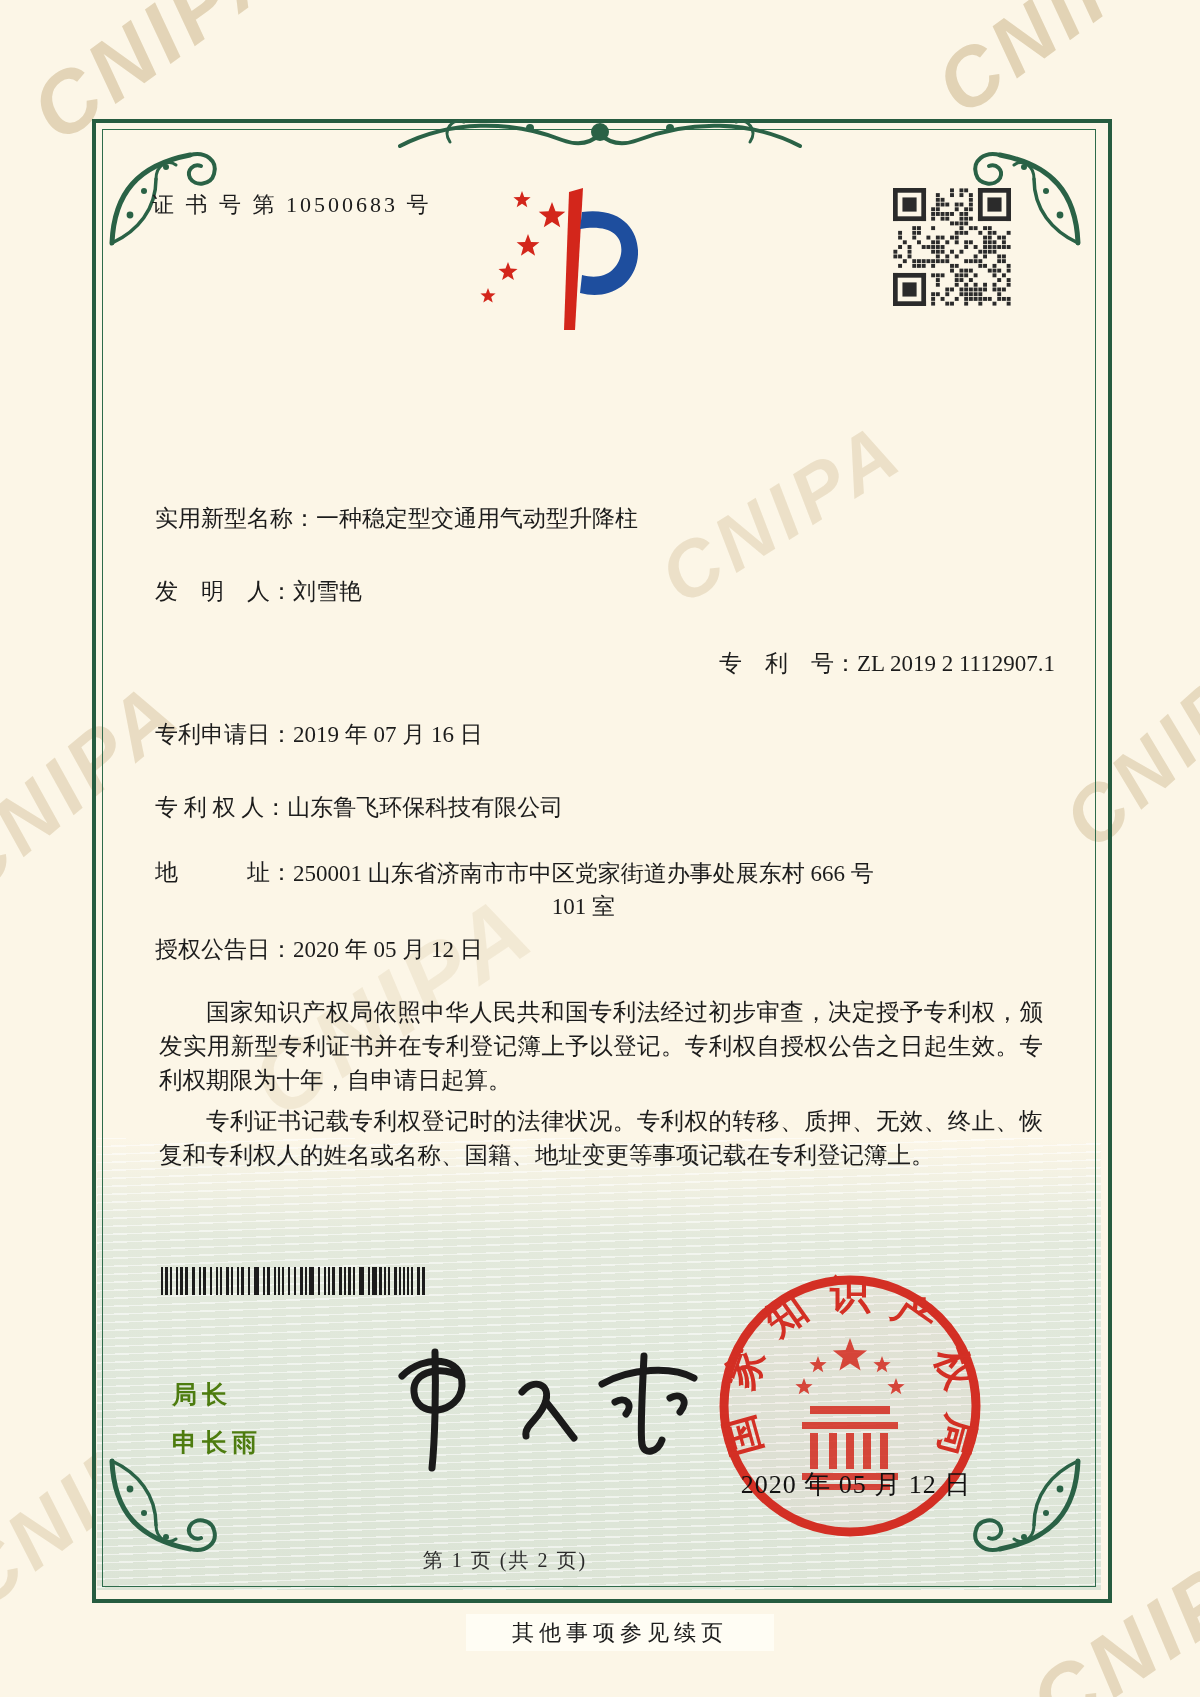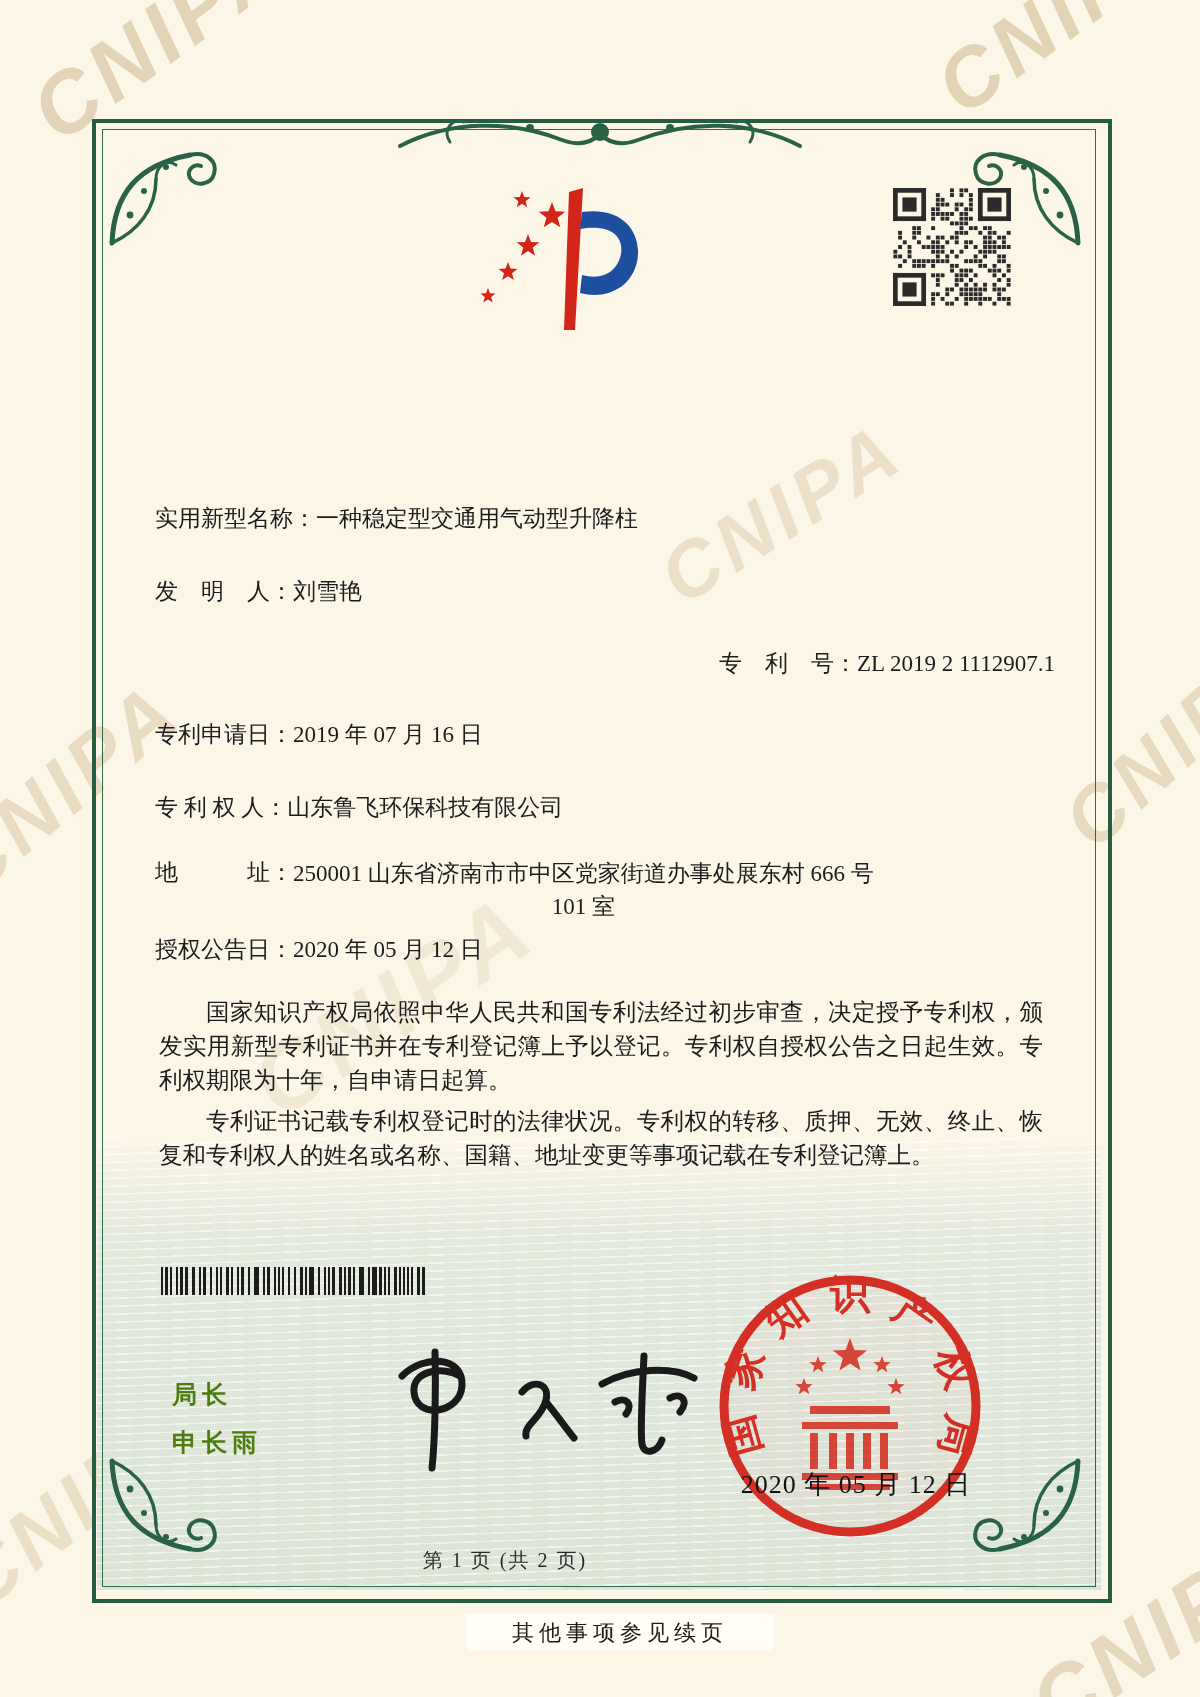--- a/index.html
+++ b/index.html
@@ -135,20 +135,21 @@
       <path d="M60,30 c-8,-12 2,-24 14,-20" stroke-width="3"></path>
       <path d="M360,30 c8,-12 -2,-24 -14,-20" stroke-width="3"></path>
     </g>
     <g fill="#2a6246">
         <circle cx="210" cy="20" r="9"></circle>
         <circle cx="140" cy="16" r="4"></circle>
         <circle cx="280" cy="16" r="4"></circle>
       </g>
   </svg>
 
+  <div class="cert-no">证 书 号 第 10500683 号</div>
 
   <svg class="logo" width="170" height="158" viewBox="0 0 170 158">
     <g fill="#d3261b">
       <polygon points="20.0,110.0 22.0,115.3 27.6,115.5 23.2,119.0 24.7,124.5 20.0,121.4 15.3,124.5 16.8,119.0 12.4,115.5 18.0,115.3"></polygon>
       <polygon points="40.0,84.0 42.5,90.6 49.5,90.9 44.0,95.3 45.9,102.1 40.0,98.2 34.1,102.1 36.0,95.3 30.5,90.9 37.5,90.6"></polygon>
       <polygon points="60.0,56.0 63.0,63.9 71.4,64.3 64.8,69.6 67.1,77.7 60.0,73.0 52.9,77.7 55.2,69.6 48.6,64.3 57.0,63.9"></polygon>
       <polygon points="84.0,24.0 87.5,33.2 97.3,33.7 89.6,39.8 92.2,49.3 84.0,43.9 75.8,49.3 78.4,39.8 70.7,33.7 80.5,33.2"></polygon>
       <polygon points="54.0,13.0 56.2,18.9 62.6,19.2 57.6,23.2 59.3,29.3 54.0,25.8 48.7,29.3 50.4,23.2 45.4,19.2 51.8,18.9"></polygon>
       <polygon points="101,14 115,10 107,152 96,152"></polygon>
     </g>

